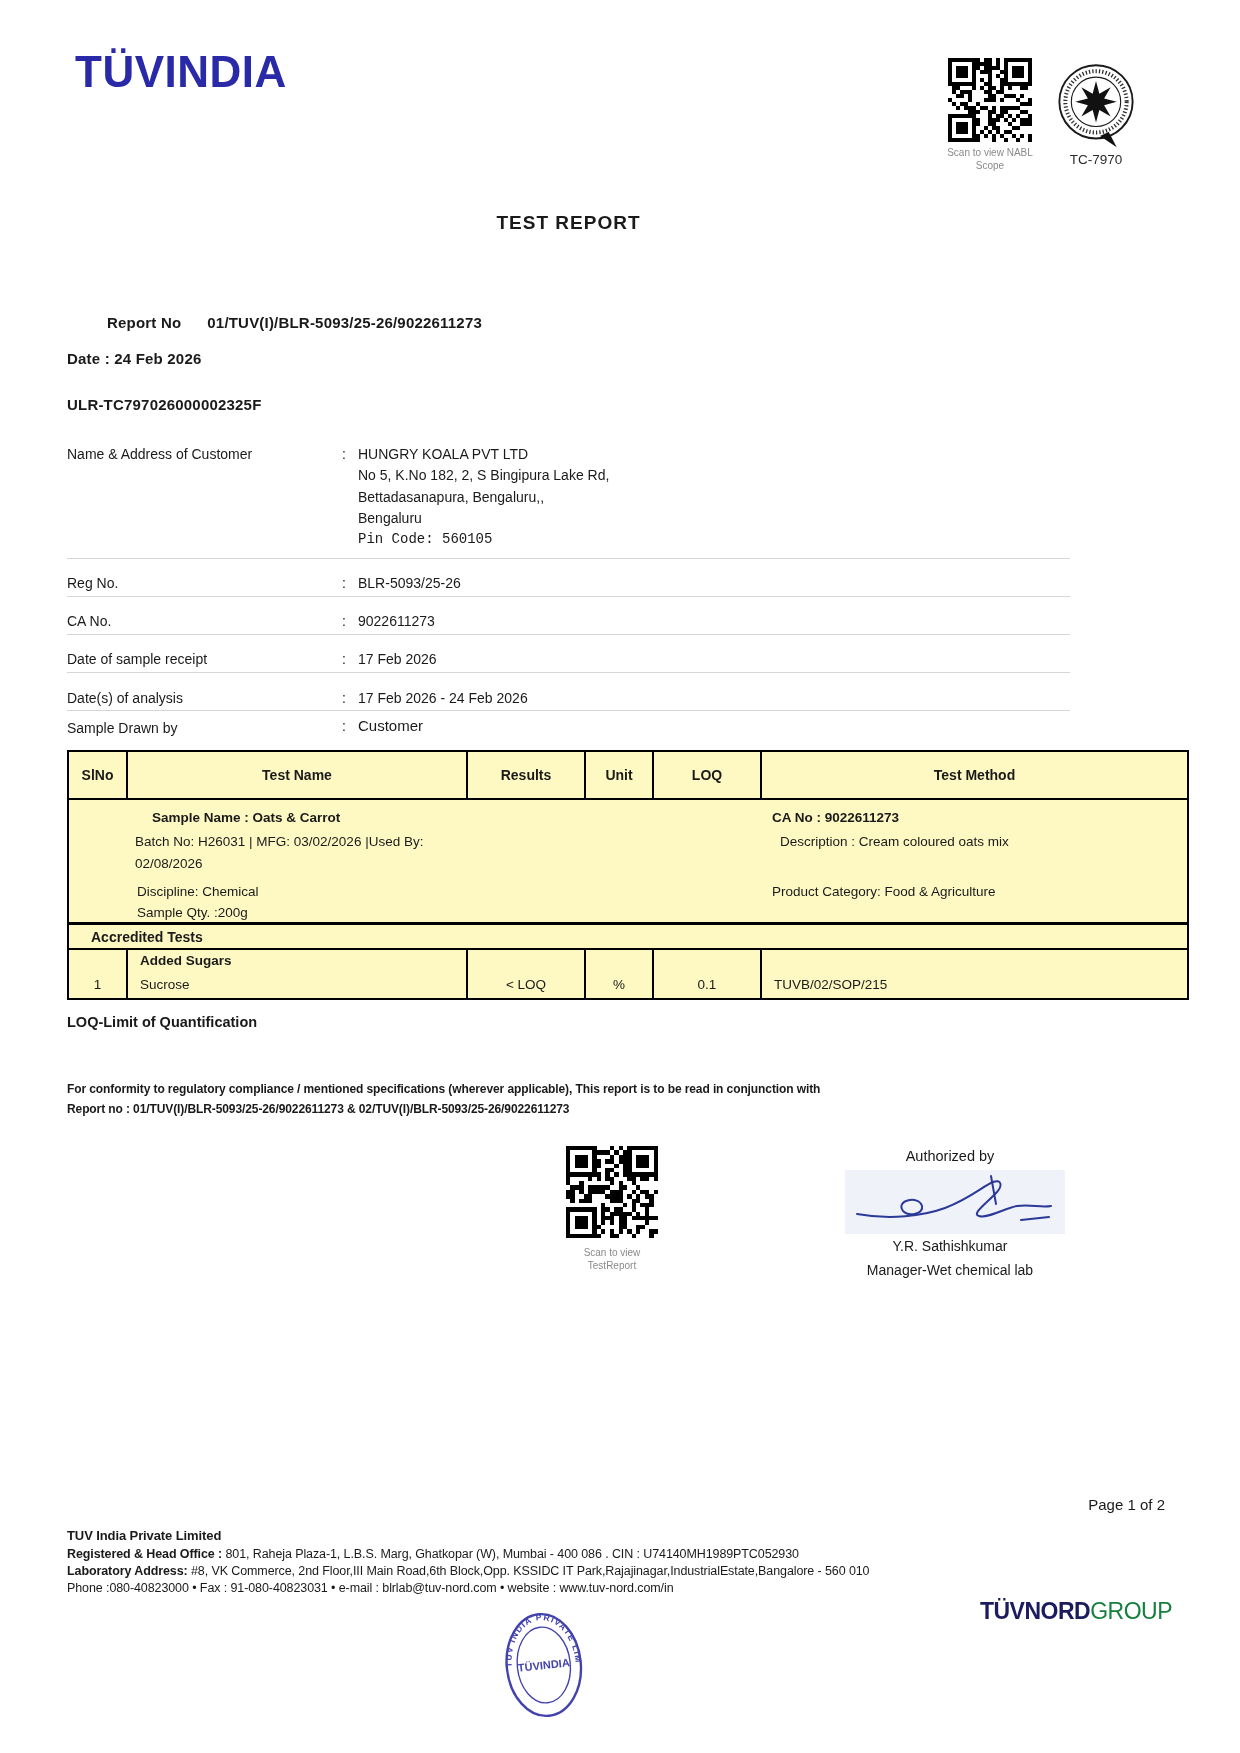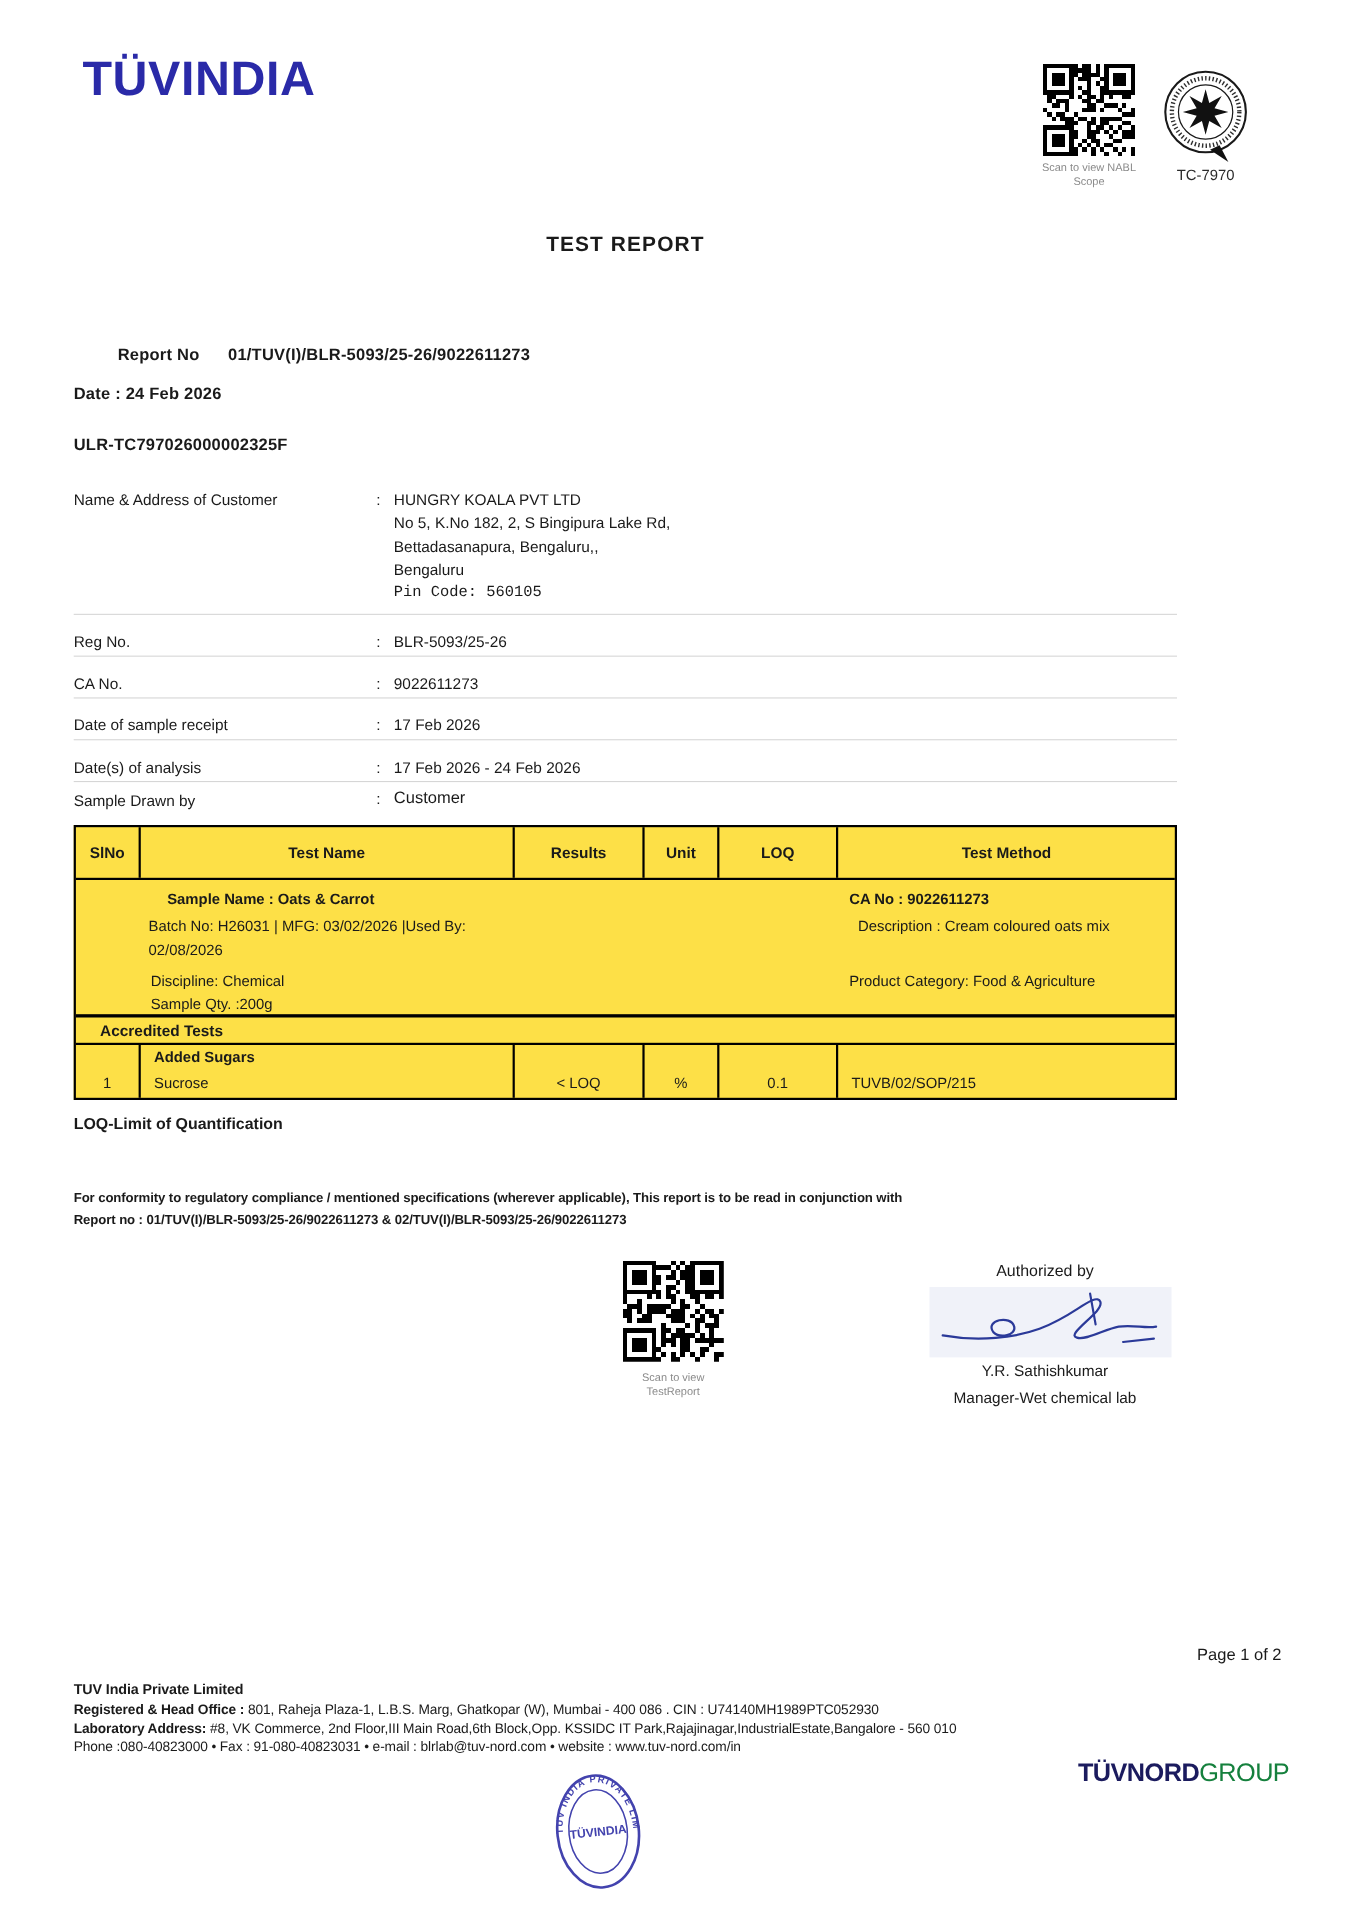--- a/index.html
+++ b/index.html
@@ -21,21 +21,21 @@
   .title{font-size:19px;font-weight:bold;letter-spacing:1px;text-align:center;}
   
   .meta-bold{font-size:15px;font-weight:bold;letter-spacing:.2px;}
   .meta-bold .lbl{margin-right:26px;}
   
   .f-label{font-size:14px;}
   .f-colon{font-size:14px;}
   .f-value{font-size:14px;}
   .sep{height:1px;background:#d6d6d6;width:1003px;left:67px;}
   
-  .rtable{width:1003px;border:2px solid #000;box-sizing:border-box;font-size:13.5px;background:#fde047;}
+  .rtable{width:1122px;border:2px solid #000;box-sizing:border-box;font-size:13.5px;background:#fef9c3;}
   .thead{display:grid;grid-template-columns:59px 340px 118px 68px 108px auto;border-bottom:2px solid #000;height:46px;}
   .thead .hc{display:flex;align-items:center;justify-content:center;font-weight:bold;font-size:14px;border-right:2px solid #000;}
   .thead .hc:last-child{border-right:none;text-align:center;}
   .sampleblock{position:relative;height:122px;border-bottom:3px solid #000;}
   .sampleblock .line{position:absolute;white-space:nowrap;}
   .acc-row{height:25px;border-bottom:2px solid #000;display:flex;align-items:center;font-weight:bold;font-size:14px;padding-left:22px;box-sizing:border-box;}
   .trow{display:grid;grid-template-columns:59px 340px 118px 68px 108px auto;height:48px;}
   .trow .tc{border-right:2px solid #000;position:relative;box-sizing:border-box;}
   .trow .tc:last-child{border-right:none;}
   .cell-bottom{position:absolute;bottom:6px;}

